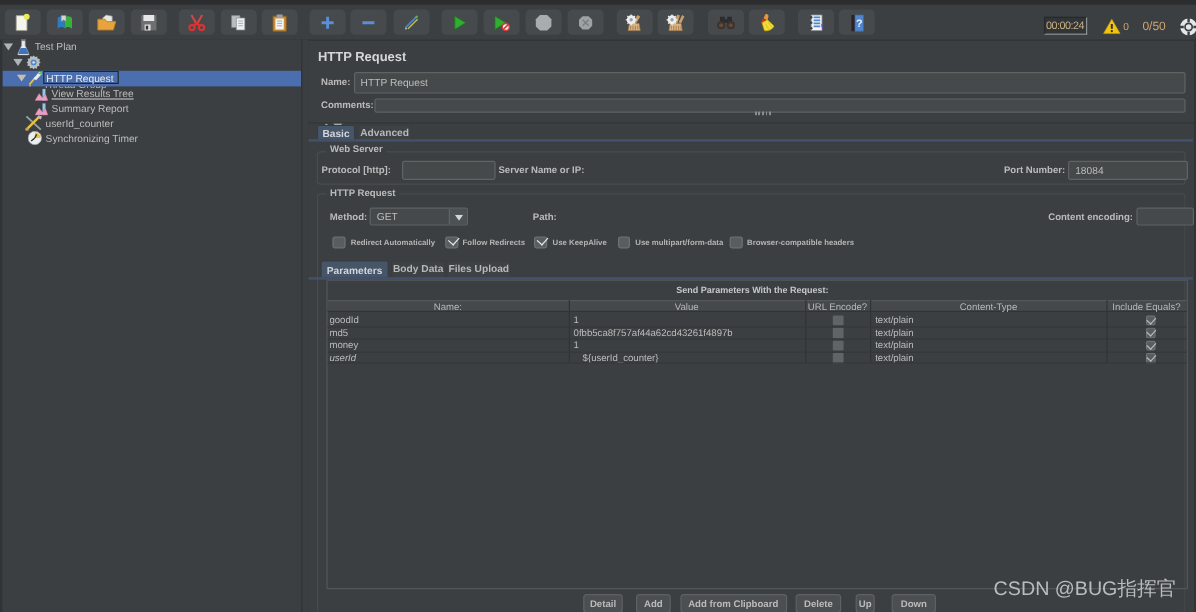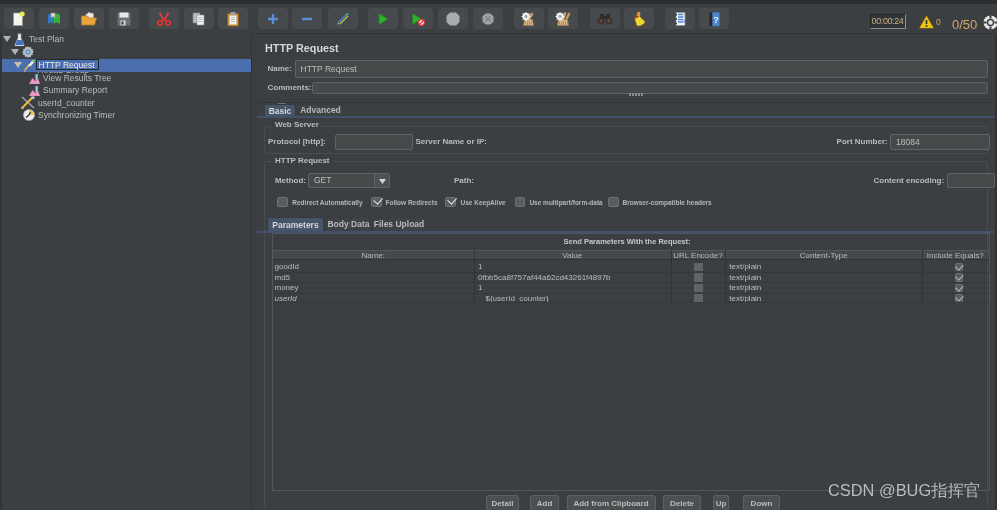--- a/index.html
+++ b/index.html
@@ -184,21 +184,21 @@
           <text x="9.5" y="11.5" font-size="9" font-weight="bold" fill="#eef2f6" text-anchor="middle" font-family="Liberation Sans,sans-serif">?</text>
         </svg>
       </div>
     <div class="abs" style="left:869.5px;top:10px;width:36px;height:14.5px;border-top:1px solid #26282a;border-left:1px solid #26282a;border-right:1px solid #8f9294;border-bottom:1px solid #8f9294;background:#323537;color:#c9ae82;font-size:9px;line-height:13px;text-align:center;letter-spacing:-0.4px;">00:00:24</div>
     <svg class="abs" style="left:919px;top:11px;" width="15" height="14" viewBox="0 0 15 14">
         <path d="M7.5 1L14.4 13H.6z" fill="#f2c40f" stroke="#caa20a" stroke-width=".5"></path>
         <path d="M7.5 5v4" stroke="#2b2b2b" stroke-width="1.6"></path>
         <circle cx="7.5" cy="11" r=".9" fill="#2b2b2b"></circle>
       </svg>
     <div class="abs" style="left:936px;top:13px;color:#cfa670;font-size:8.5px;">0</div>
-    <div class="abs" style="left:952px;top:13px;color:#cfa670;font-size:13px;">0/50</div>
+    <div class="abs" style="left:952px;top:13px;color:#cfa670;font-size:10px;">0/50</div>
     <svg class="abs" style="left:983px;top:11px;" width="15" height="15" viewBox="0 0 15 15">
         <circle cx="7.5" cy="7.5" r="7" fill="#e4e6e7"></circle>
         <circle cx="7.5" cy="7.5" r="3" fill="none" stroke="#3c3f41" stroke-width="1.4"></circle>
         <path d="M7.5 0v3.5M7.5 11.5V15M0 7.5h3.5M11.5 7.5H15" stroke="#3c3f41" stroke-width="2"></path>
       </svg>
   </div>
   <div id="tree" class="abs">
     <svg class="tico" style="left:3px;top:2.8px;" width="8" height="6" viewBox="0 0 8 6">
         <path d="M0 0h8L4 6z" fill="#b0b3b5"></path>
       </svg>
@@ -225,21 +225,21 @@
         <path d="M1.5 11.5l5-6" stroke="#e8c23a" stroke-width="1.4"></path>
         <path d="M5 6.5L9.5 1c1.3-.5 2.6.8 2 2L7 7.8z" fill="#e9ebed"></path>
         <path d="M8.5 2.2L12 .2c.5 1-.1 2.6-1 3z" fill="#57c94f"></path>
         <path d="M1.5 11.5l1.2.3.2 1.2-1.9.4z" fill="#caa06a"></path>
       </svg>
     <div class="trow" style="left:35.5px;top:26px;"><span style="display:inline-block;background:#4b6eaf;border:1px solid #23272b;color:#e8eaec;padding:0 3px 0 2px;height:11px;line-height:11px;">HTTP Request</span></div>
     <svg class="tico" style="left:29px;top:40.5px;" width="11" height="10" viewBox="0 0 11 10">
         <path d="M6.5 0h2.3v10H6.5z" fill="#9ec7e8" stroke="#6b93b5" stroke-width=".4"></path>
         <path d="M0 10l3.6-6 2.8 3.4L9 4.5 11 10z" fill="#e89ec0" stroke="#b56b93" stroke-width=".4"></path>
       </svg>
-    <div class="trow" style="left:43px;top:38.5px;">View Results Tree</div>
+    <div class="trow" style="left:43px;top:38.5px;text-decoration:underline;">View Results Tree</div>
     <svg class="tico" style="left:29px;top:53px;" width="11" height="10" viewBox="0 0 11 10">
         <path d="M6.5 0h2.3v10H6.5z" fill="#9ec7e8" stroke="#6b93b5" stroke-width=".4"></path>
         <path d="M0 10l3.6-6 2.8 3.4L9 4.5 11 10z" fill="#e89ec0" stroke="#b56b93" stroke-width=".4"></path>
       </svg>
     <div class="trow" style="left:43px;top:51.1px;">Summary Report</div>
     <svg class="tico" style="left:21px;top:63px;" width="14" height="13" viewBox="0 0 14 13">
         <path d="M1 1l12 11" stroke="#9aa0a4" stroke-width="1.6"></path>
         <path d="M12 1L1 12" stroke="#e8c23a" stroke-width="2"></path>
         <path d="M11 0l3 1-1 2.5L10 2z" fill="#b9bdc0"></path>
         <path d="M0 11l2.5-1L3 13H0z" fill="#caa06a"></path>
@@ -285,21 +285,21 @@
     <div class="abs" style="left:6.5px;top:126.5px;width:724px;height:349px;border:1px solid #494c4e;border-top:1px solid #494c4e;border-bottom:none;border-radius:3px;"></div>
     <div class="lbl" style="left:15px;top:121.5px;background:#3c3f41;padding:0 3px;">HTTP Request</div>
     <div class="lbl" style="left:17.9px;top:142px;text-align:right;">Method:</div>
     <div class="fld" style="left:51px;top:138.8px;width:82px;height:15px;line-height:13.5px;"><span>GET</span>
       <div class="abs" style="right:0;top:0;width:15px;height:13px;background:#4c5153;border-left:1px solid #5f6365;">
           <svg style="position:absolute;left:4px;top:5px;" width="7" height="5" viewBox="0 0 7 5">
             <path d="M0 0h7L3.5 5z" fill="#d3d6d8"></path>
           </svg>
         </div>
     </div>
-    <div class="lbl" style="left:151px;top:142px;padding-left:46px;">Path:</div>
+    <div class="lbl" style="left:141px;top:142px;padding-left:46px;">Path:</div>
     <div class="lbl" style="left:616.5px;top:142px;">Content encoding:</div>
     <div class="fld" style="left:690px;top:139px;width:47.5px;height:14.5px;line-height:13px;"><span></span></div>
     <div class="cb" style="left:20px;top:162.5px;"></div>
       <div class="cblbl" style="left:35.3px;top:165px;">Redirect Automatically</div>
     <div class="cb on" style="left:114px;top:162.5px;"></div>
       <div class="cblbl" style="left:128.5px;top:165px;">Follow Redirects</div>
     <div class="cb on" style="left:188.3px;top:162.5px;"></div>
       <div class="cblbl" style="left:203.5px;top:165px;">Use KeepAlive</div>
     <div class="cb" style="left:257.5px;top:162.5px;"></div>
       <div class="cblbl" style="left:272.4px;top:165px;">Use multipart/form-data</div>

